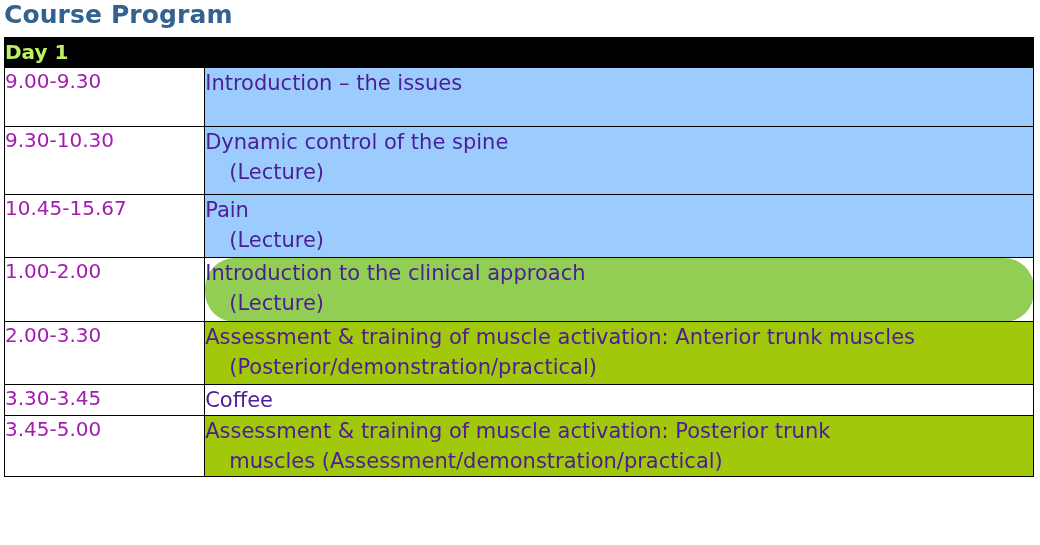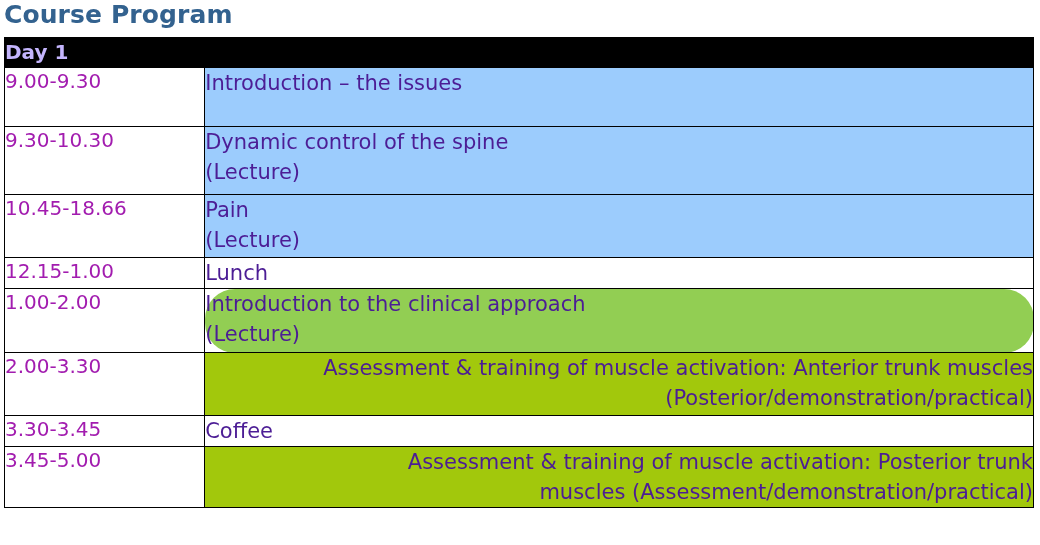--- a/index.html
+++ b/index.html
@@ -49,21 +49,21 @@
 
   
   .day-header td {
     background: #000000;
     border-left: 1px solid #000000;
     border-right: 1px solid #000000;
     border-top: 1px solid #000000;
     border-bottom: 1px solid #000000;
   }
   .day-header .day-label {
-    color: #c4b5fd;
+    color: #bef264;
     font-size: 20px;
     font-weight: bold;
     line-height: 28px;
     padding: 1px 0 2px 14px;
     white-space: nowrap;
   }
 
   
   .cell-time {
     background: #ffffff;
@@ -72,26 +72,26 @@
     line-height: 26px;
     padding: 3px 0 0 11px;
     white-space: nowrap;
   }
   .cell-topic {
     font-size: 21px;
     color: #4c1d95;
     line-height: 30px;
     padding: 2px 0 0 10px;
   }
-  .cell-topic .line2 { display: block; }
+  .cell-topic .line2 { display: block; padding-left: 24px; }
 
   .bg-white { background: #ffffff; }
   .bg-blue  { background: #9cccfd; }
   .bg-green-light { background: #92ce53; border-radius: 30px; }
-  .bg-green-bright { background: #a2c80c; text-align: right; }
+  .bg-green-bright { background: #a2c80c; }
 
   
   .h-header { height: 30px; }
   .h-60 { height: 59px; }
   .h-69 { height: 68px; }
   .h-31 { height: 30px; }
   .h-64 { height: 63px; }
   .h-65 { height: 64px; }
   .h-60b { height: 59px; }
 </style>
@@ -121,33 +121,27 @@
     <tr class="h-69">
       <td class="cell-time">9.30-10.30</td>
       <td class="cell-topic bg-blue">
         <span>Dynamic control of the spine</span>
         <span class="line2">(Lecture)</span>
       </td>
     </tr>
 
 
     <tr class="h-64">
-      <td class="cell-time">10.45-18.66</td>
+      <td class="cell-time">10.45-15.67</td>
       <td class="cell-topic bg-blue">
         <span>Pain</span>
         <span class="line2">(Lecture)</span>
       </td>
     </tr>
 
-    <tr class="h-31">
-      <td class="cell-time">12.15-1.00</td>
-      <td class="cell-topic bg-white">
-        <span>Lunch</span>
-      </td>
-    </tr>
 
     <tr class="h-65">
       <td class="cell-time">1.00-2.00</td>
       <td class="cell-topic bg-green-light">
         <span>Introduction to the clinical approach</span>
         <span class="line2">(Lecture)</span>
       </td>
     </tr>
 
     <tr class="h-64">

